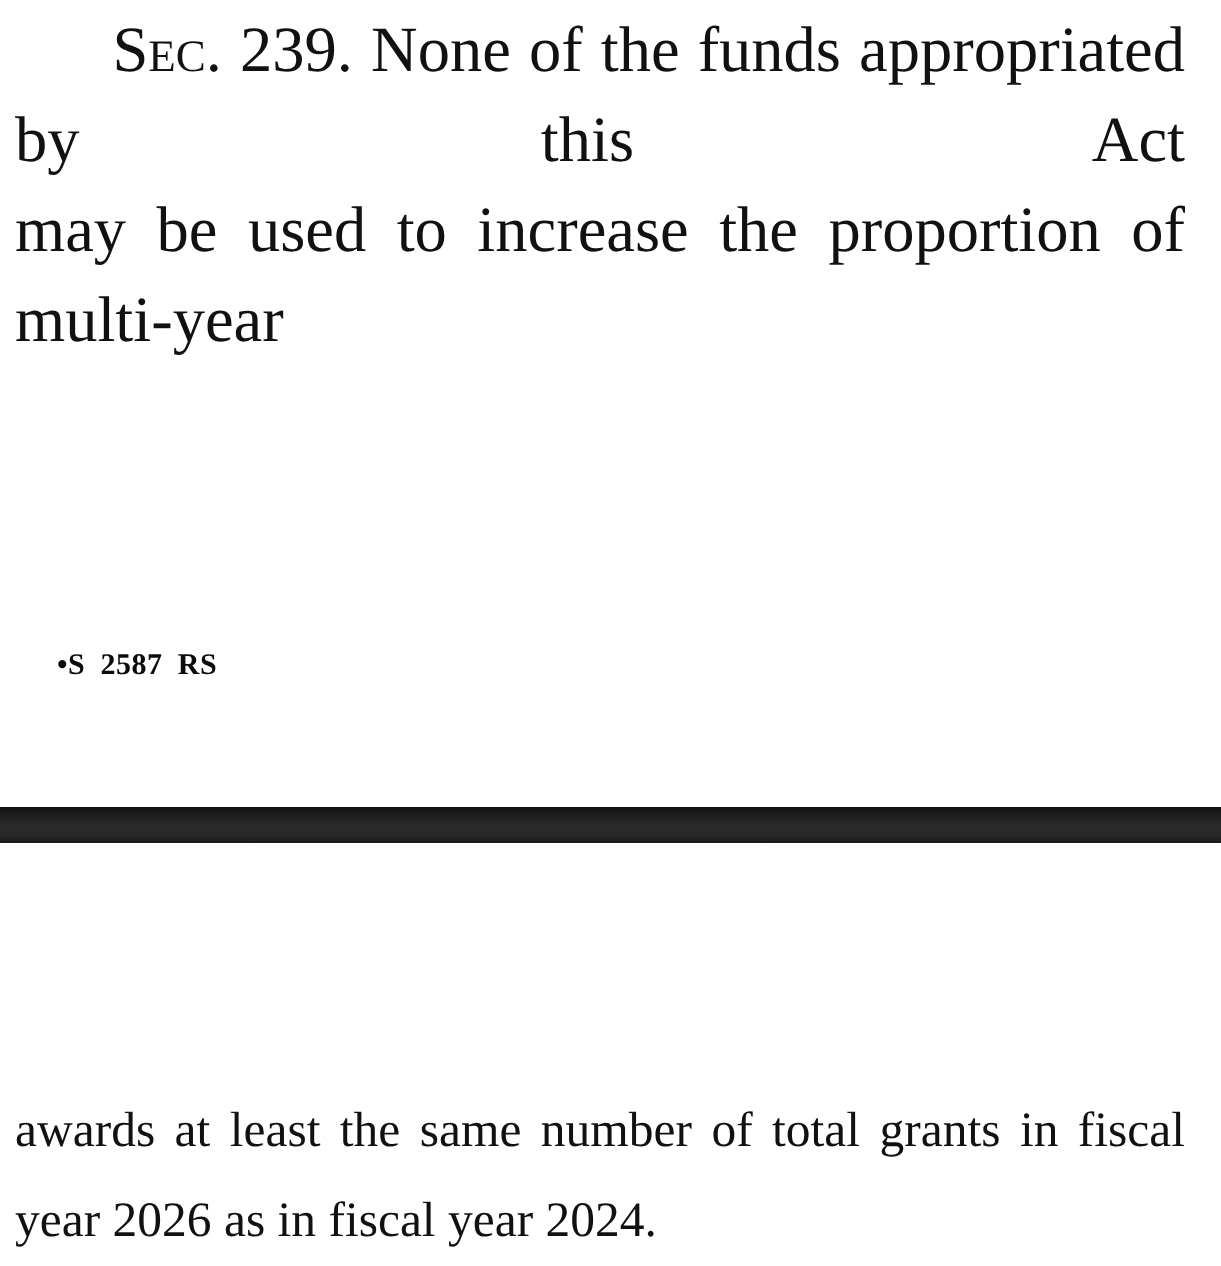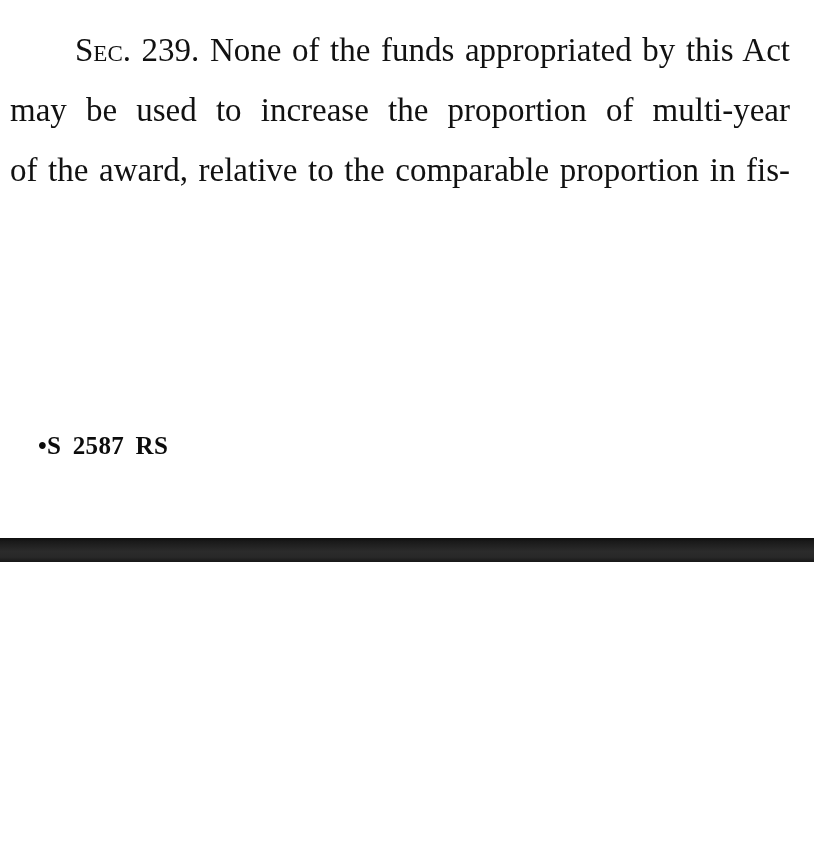--- a/index.html
+++ b/index.html
@@ -12,23 +12,23 @@
     width: 814px;
     height: 844px;
     overflow: hidden;
     background: #ffffff;
     font-family: "Liberation Serif", "DejaVu Serif", serif;
     color: #111111;
   }
   .p1text {
     position: absolute;
     left: 10px;
-    top: 20px;
+    top: 4px;
     width: 780px;
-    font-size: 33px;
+    font-size: 43px;
     line-height: 60px;
   }
   .p2text {
     position: absolute;
     left: 10px;
     top: 724px;
     width: 780px;
     font-size: 33px;
     line-height: 60px;
   }
@@ -39,21 +39,21 @@
   .indent {
     text-indent: 65px;
   }
   .sc {
     font-variant: small-caps;
   }
   .bill-footer {
     position: absolute;
     left: 38px;
     top: 432px;
-    font-size: 25px;
+    font-size: 20px;
     font-weight: bold;
     letter-spacing: 0.3px;
     word-spacing: 5px;
     color: #0c0c0c;
   }
   .separator {
     position: absolute;
     left: 0;
     top: 538px;
     width: 814px;
@@ -71,22 +71,25 @@
   }
 </style>
 </head>
 <body>
 
 <div class="viewport">
 
   <div class="p1text">
     <div class="jline indent"><span class="sc">Sec.</span> <span>239. None of the funds appropriated by this Act</span></div>
     <div class="jline">may be used to increase the proportion of multi-year</div>
-    <div class="jline">of the award, relative to the comparable proportion in fis-</div>
   </div>
 
   <div class="bill-footer">•S 2587 RS</div>
 
   <div class="separator"></div>
 
 
+  <div class="p2text">
+    <div class="jline">awards at least the same number of total grants in fiscal</div>
+    <div>year 2026 as in fiscal year 2024.</div>
+  </div>
 
 </div>
 
 </body></html>

